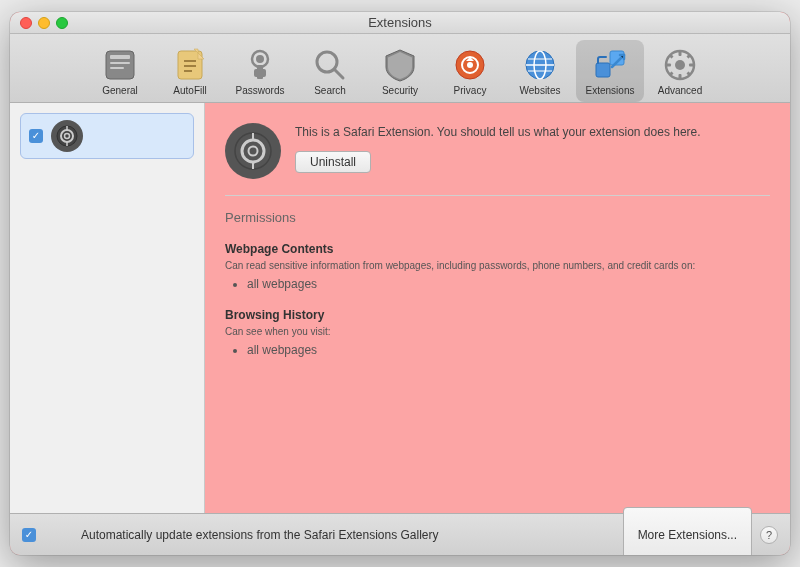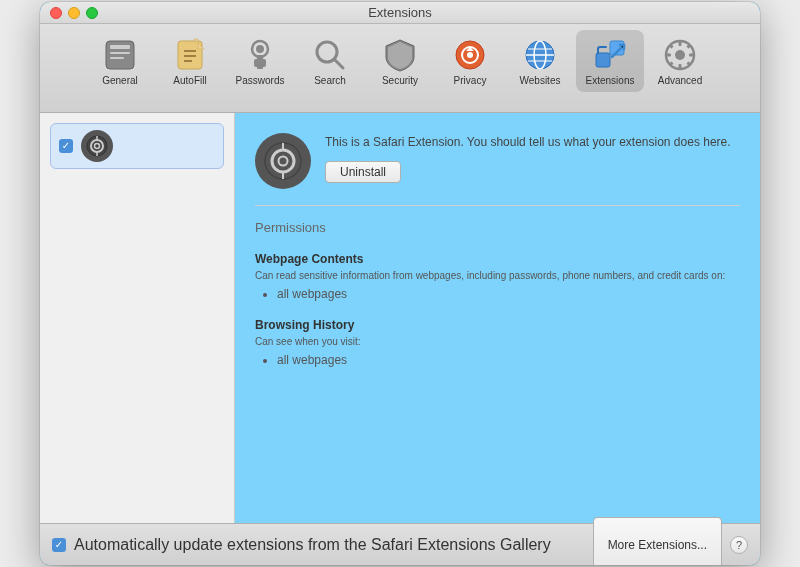--- a/index.html
+++ b/index.html
@@ -9,22 +9,22 @@
       background: #ececec;
       display: flex;
       justify-content: center;
       align-items: center;
       width: 800px;
       height: 567px;
       overflow: hidden;
     }
 
     .window {
-      width: 720px;
-      background: #7dd3fc;
+      width: 780px;
+      background: #fca5a5;
       border-radius: 10px;
       box-shadow: 0 10px 40px rgba(0,0,0,0.35), 0 0 0 0.5px rgba(0,0,0,0.2);
       overflow: hidden;
     }
 
     
     .titlebar {
       background: linear-gradient(to bottom, #e8e8e8, #d8d8d8);
       height: 22px;
       display: flex;
@@ -60,21 +60,21 @@
       font-weight: 500;
     }
 
     
     .toolbar {
       background: linear-gradient(to bottom, #e0e0e0, #d0d0d0);
       border-bottom: 1px solid #b0b0b0;
       display: flex;
       align-items: center;
       justify-content: center;
-      padding: 6px 10px 20px;
+      padding: 6px 10px 0;
       gap: 2px;
     }
 
     .toolbar-item {
       display: flex;
       flex-direction: column;
       align-items: center;
       justify-content: center;
       width: 68px;
       height: 62px;
@@ -270,22 +270,23 @@
       height: 14px;
       background: #4a90d9;
       border-radius: 3px;
       display: flex;
       align-items: center;
       justify-content: center;
       flex-shrink: 0;
     }
 
     .footer-text {
-      font-size: 16px;
+      font-size: 12px;
       color: #333;
+      margin-left: 37px;
     }
 
     .footer-right {
       display: flex;
       align-items: center;
       gap: 8px;
     }
 
     .more-extensions-btn {
       background: linear-gradient(to bottom, #f8f8f8, #e8e8e8);

